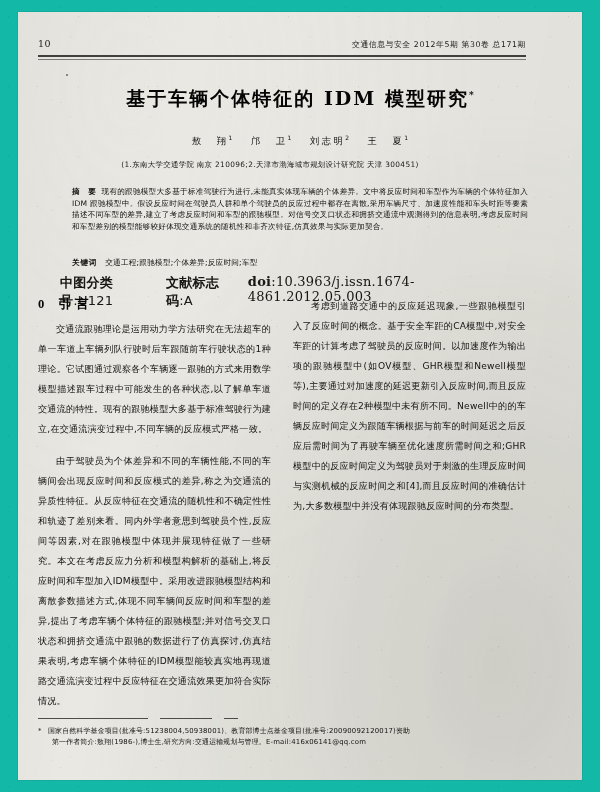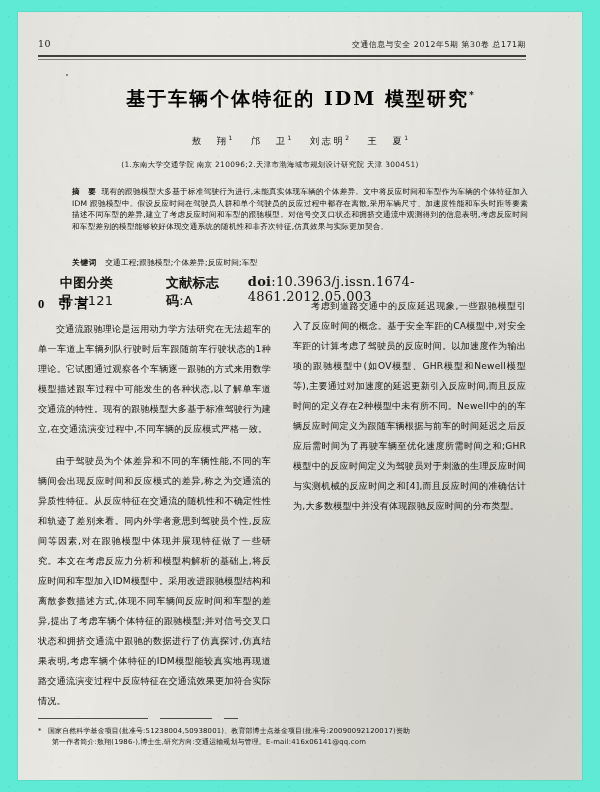--- a/index.html
+++ b/index.html
@@ -5,21 +5,21 @@
   html, body {
     margin: 0;
     padding: 0;
     background: #8d8d8d;
   }
   .page {
     position: relative;
     width: 600px;
     height: 792px;
     margin: 0 auto;
-    background: #5eead4;
+    background: #14b8a6;
     overflow: hidden;
     font-family: "DejaVu Sans", sans-serif;
   }
   
   .sheet {
     position: absolute;
     left: 18px;
     top: 12px;
     width: 564px;
     height: 768px;

